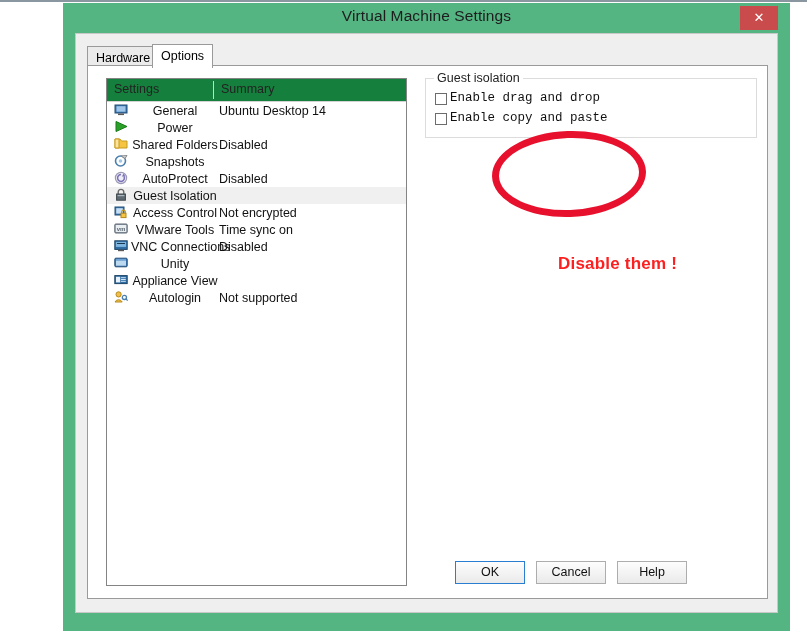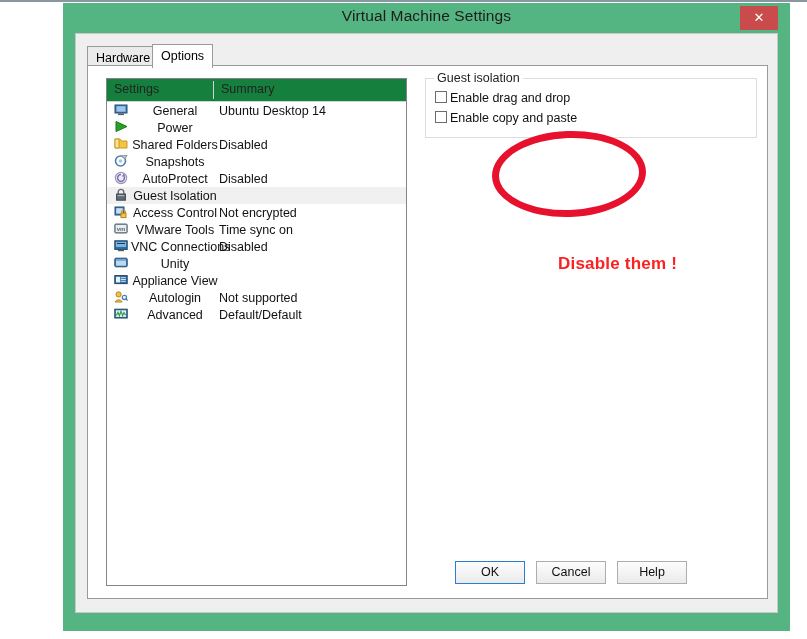--- a/index.html
+++ b/index.html
@@ -194,24 +194,25 @@
     top: -8px;
     background: #ffffff;
     padding: 0 3px;
     font-size: 12.5px;
     color: #222;
   }
   .checkbox-row {
     position: absolute;
     left: 9px;
     display: flex;
-    align-items: flex-start;
+    align-items: flex-end;
     font-size: 12.5px;
     color: #111;
     cursor: pointer;
+    font-family: Liberation Mono, monospace;
   }
   #cb-row-drag { top: 12px; }
   #cb-row-copy { top: 32px; }
   .checkbox-box {
     width: 12px;
     height: 12px;
     border: 1px solid #6c6c6c;
     background: #ffffff;
     box-sizing: border-box;
     margin-right: 3px;
@@ -398,29 +399,20 @@
             <div class="list-row">
               <span class="row-icon"><svg width="15" height="14" viewBox="0 0 15 14" xmlns="http://www.w3.org/2000/svg">
                   <circle cx="4.6" cy="4.4" r="2.6" fill="#f0c04a" stroke="#b8891f"></circle>
                   <path d="M1 12 a4 4 0 0 1 7.2 0 Z" fill="#f0c04a" stroke="#b8891f"></path>
                   <circle cx="10.4" cy="7.4" r="2.1" fill="none" stroke="#4a7fae" stroke-width="1.3"></circle>
                   <path d="M11.8 8.6 L13.6 10.6" stroke="#4a7fae" stroke-width="1.3"></path>
                 </svg></span>
               <span class="row-label">Autologin</span>
               <span class="row-summary">Not supported</span>
             </div>
-            <div class="list-row">
-              <span class="row-icon"><svg width="15" height="14" viewBox="0 0 15 14" xmlns="http://www.w3.org/2000/svg">
-                  <rect x="0.8" y="2.2" width="12.4" height="8.8" fill="#2f6ea5" stroke="#1d4466"></rect>
-                  <rect x="1.9" y="3.3" width="10.2" height="6.6" fill="#eef4f8"></rect>
-                  <polyline points="2.4,8.4 4,5.2 5.4,8.8 7,4.2 8.6,8.6 10,5.6 11.6,8.2" fill="none" stroke="#2fa14a" stroke-width="1.2"></polyline>
-                </svg></span>
-              <span class="row-label">Advanced</span>
-              <span class="row-summary">Default/Default</span>
-            </div>
           </div>
       </div>
 
       <div id="guest-isolation-group">
         <div id="group-legend">Guest isolation</div>
 
         <div class="checkbox-row" id="cb-row-drag">
           <span class="checkbox-box"></span>
           <span>Enable drag and drop</span>
         </div>

